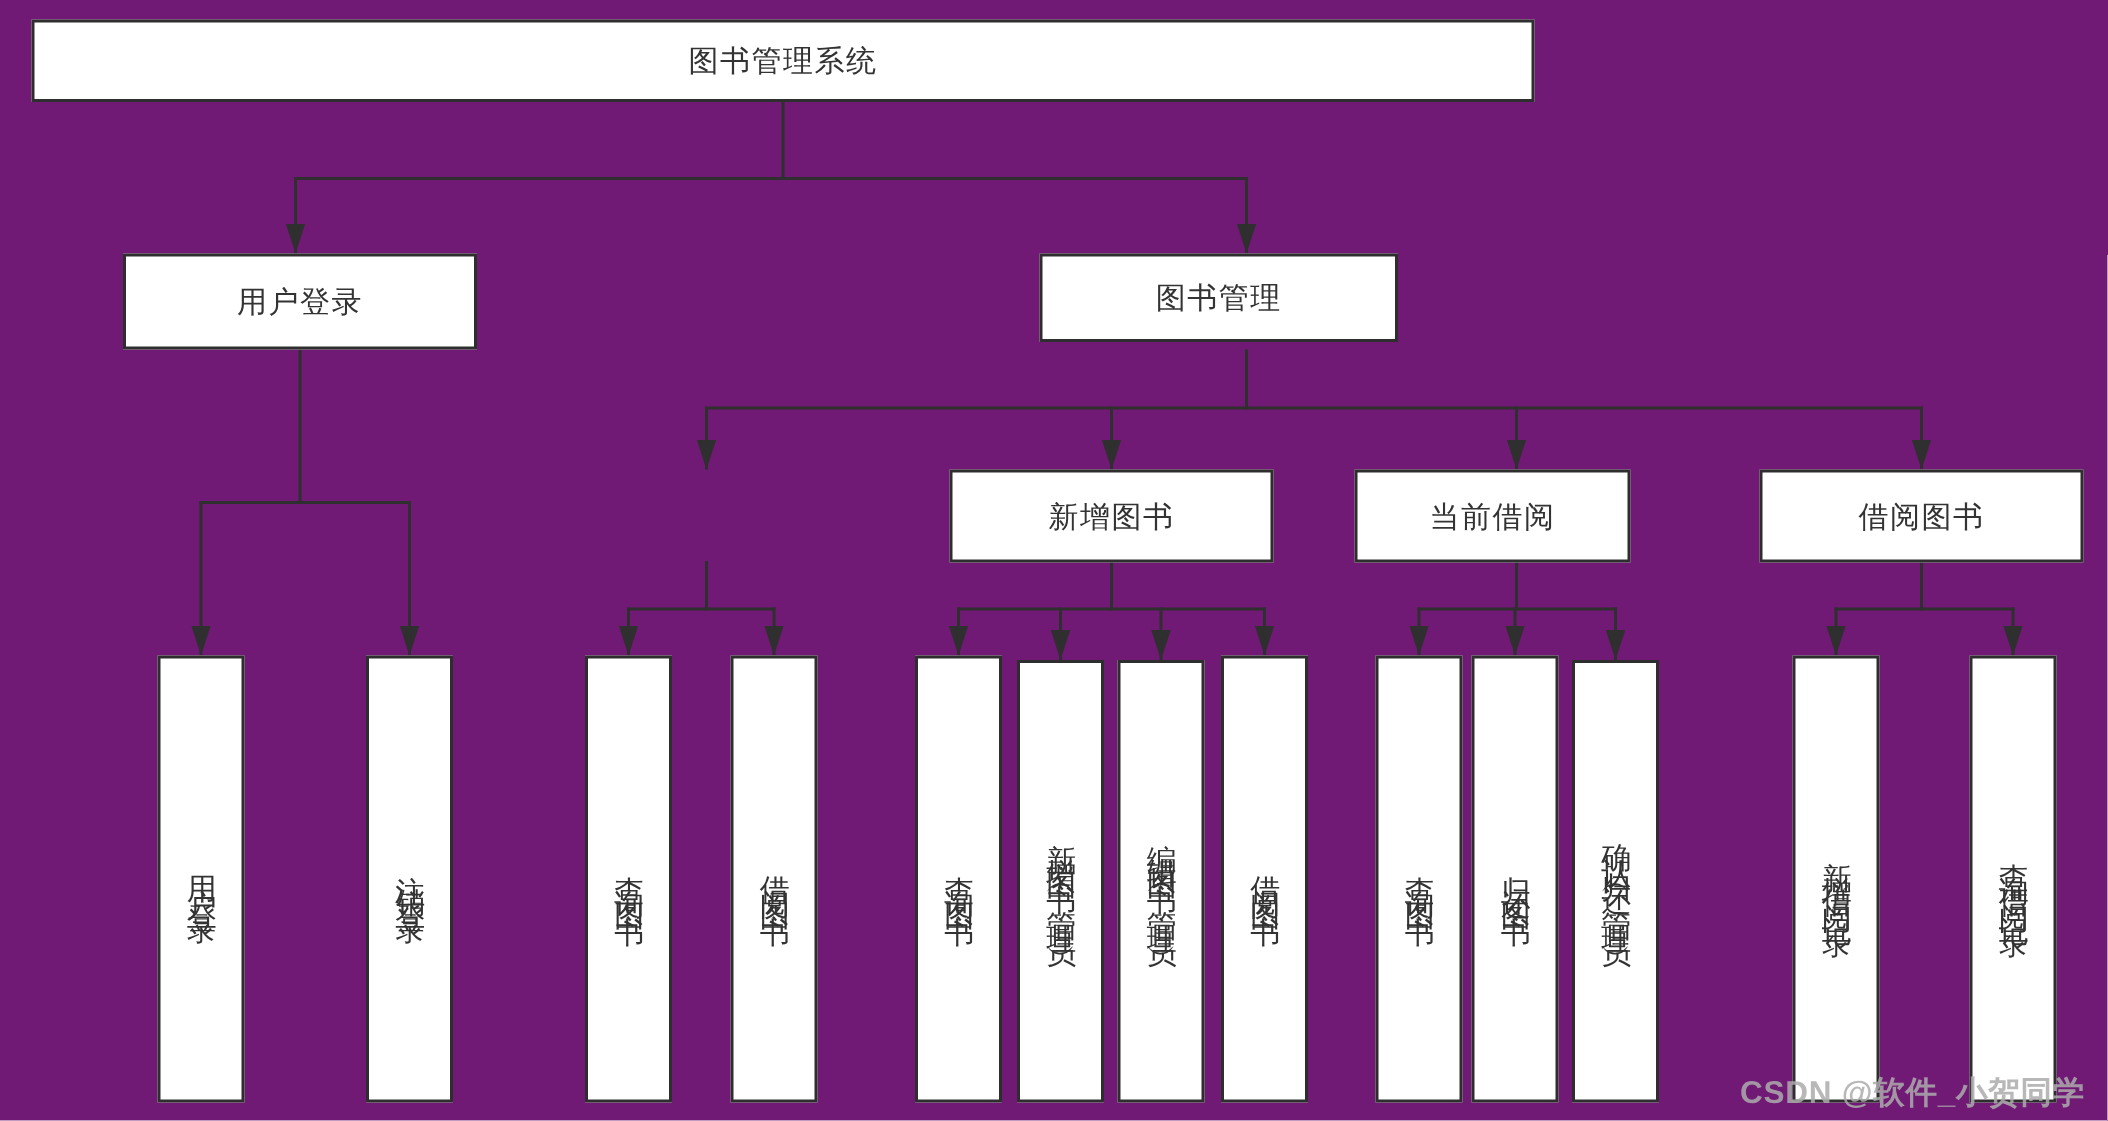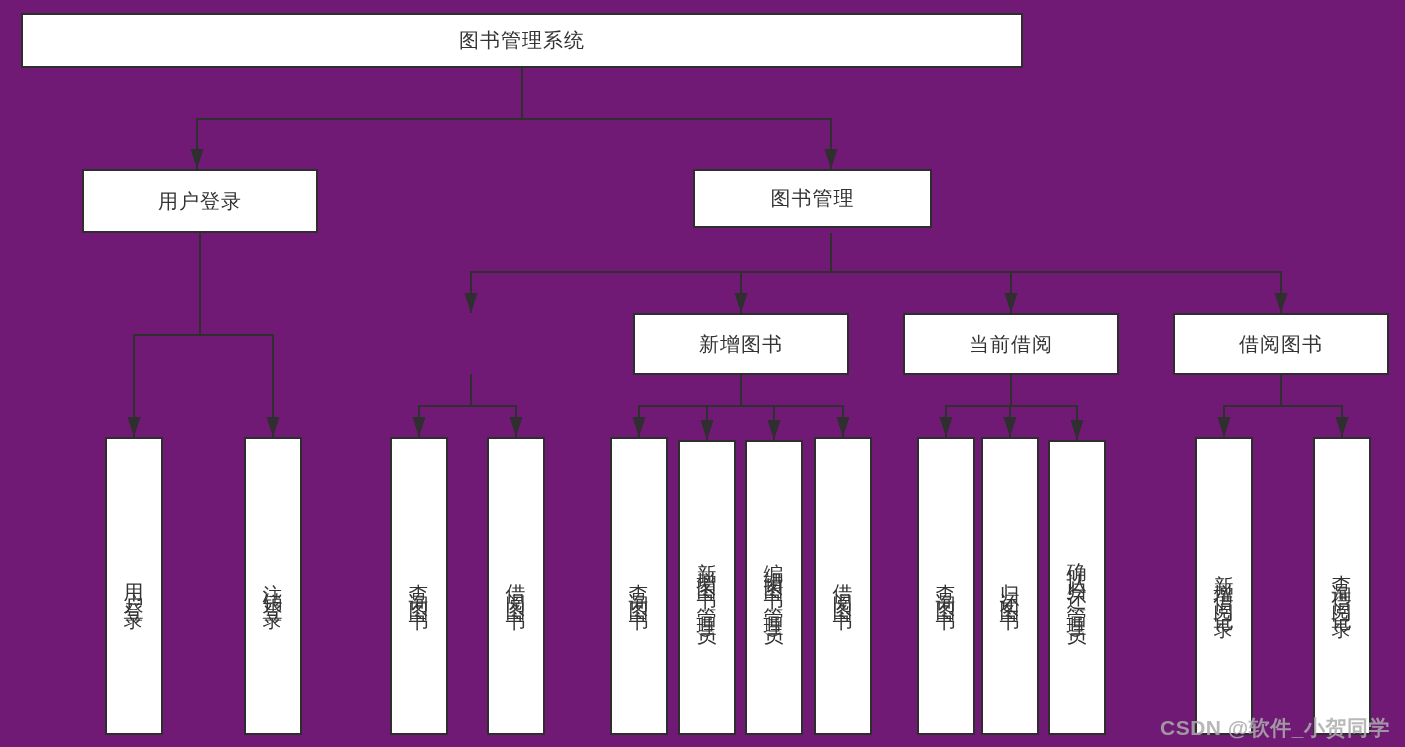--- a/index.html
+++ b/index.html
@@ -119,21 +119,21 @@
     <line x1="1224" y1="405" x2="1224" y2="437" stroke="#2f2f2f" stroke-width="2" marker-end="url(#arrow)"></line>
     <line x1="1342" y1="405" x2="1342" y2="437" stroke="#2f2f2f" stroke-width="2" marker-end="url(#arrow)"></line>
   </svg>
 
   <div class="box hbox" style="left:21px; top:13px; width:1002px; height:55px;">图书管理系统</div>
 
   <div class="box hbox" style="left:82px; top:169px; width:236px; height:64px;">用户登录</div>
   <div class="box hbox" style="left:693px; top:169px; width:239px; height:59px;">图书管理</div>
 
   <div class="box hbox" style="left:633px; top:313px; width:216px; height:62px;">新增图书</div>
-  <div class="box hbox" style="left:903px; top:313px; width:216px; height:62px;">当前借阅</div>
+  <div class="box hbox" style="left:903px; top:313px; width:184px; height:62px;">当前借阅</div>
   <div class="box hbox" style="left:1173px; top:313px; width:216px; height:62px;">借阅图书</div>
 
   <div class="box vbox" style="left:105px;">用户登录</div>
   <div class="box vbox" style="left:244px;">注销登录</div>
 
   <div class="box vbox" style="left:390px;">查询图书</div>
   <div class="box vbox" style="left:487px;">借阅图书</div>
 
   <div class="box vbox" style="left:610px;">查询图书</div>
   <div class="box vbox short" style="left:678px;">新增图书（管理员）</div>

